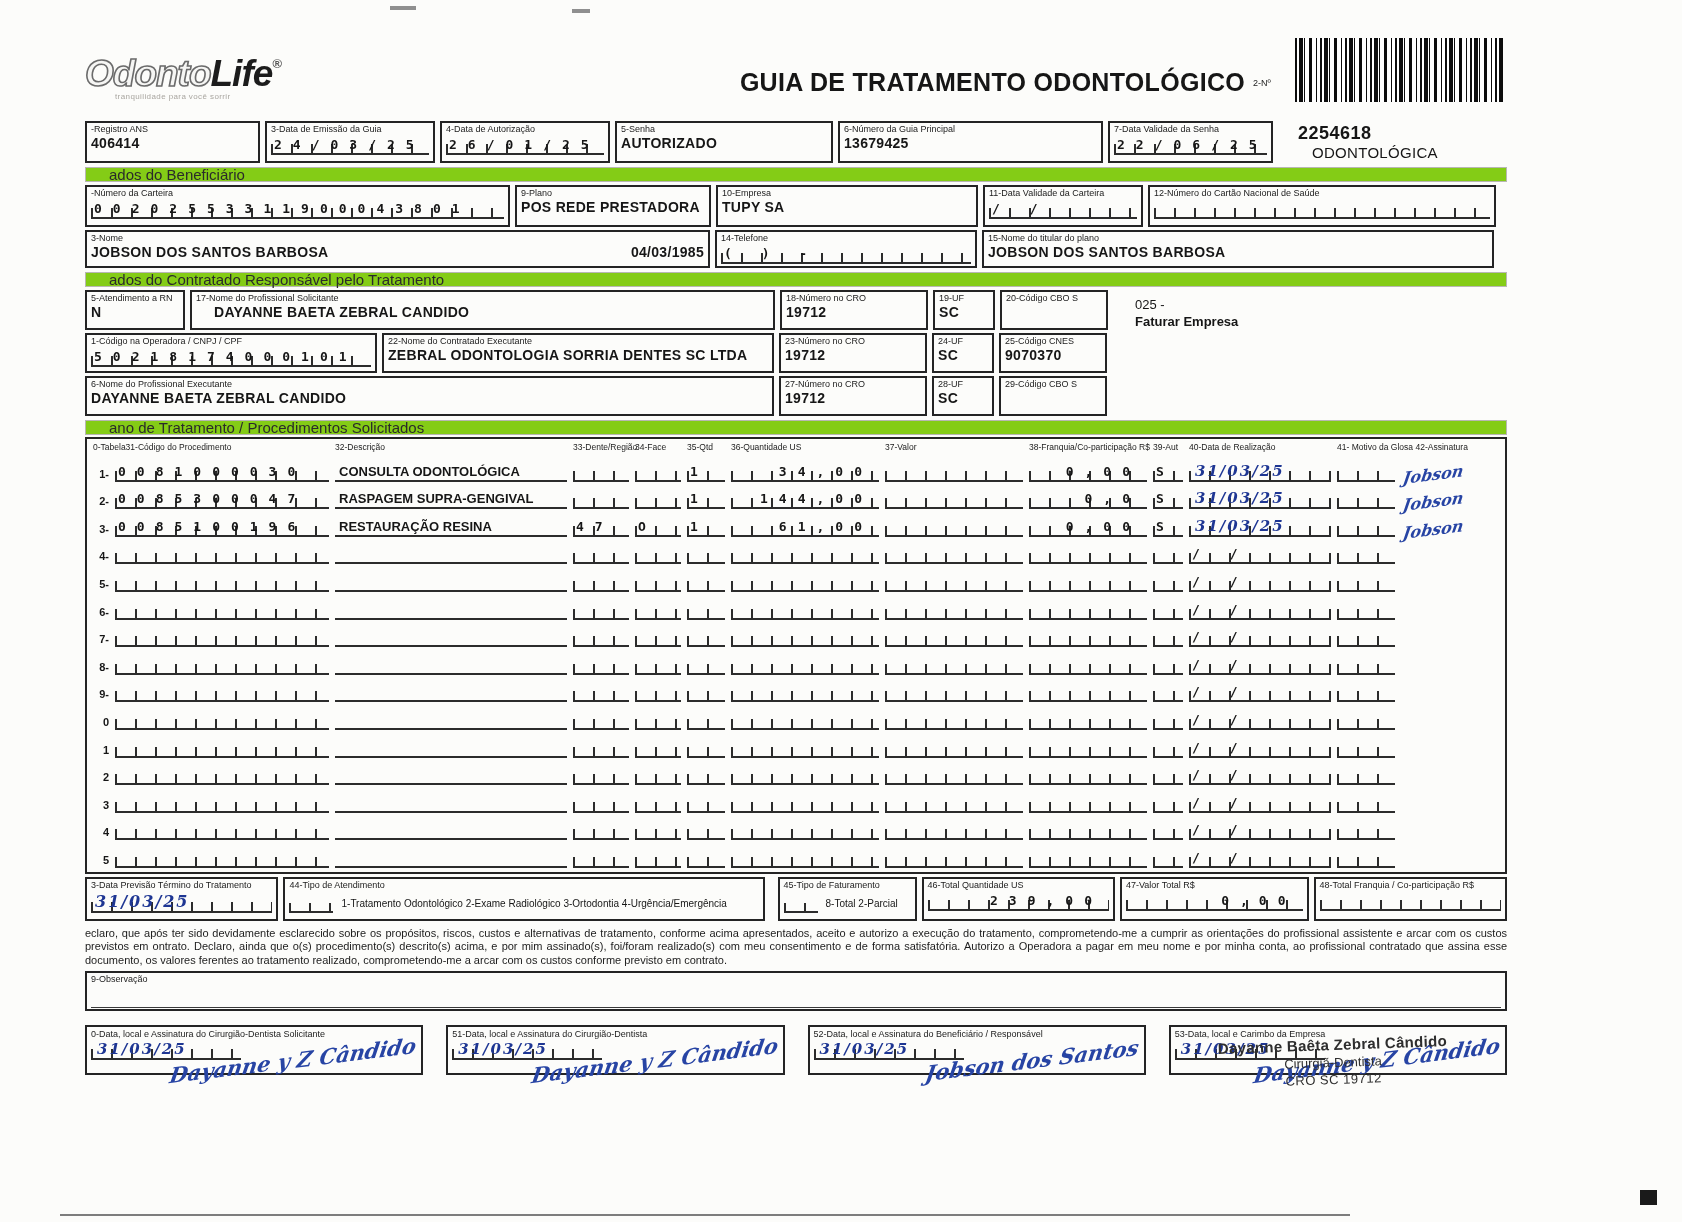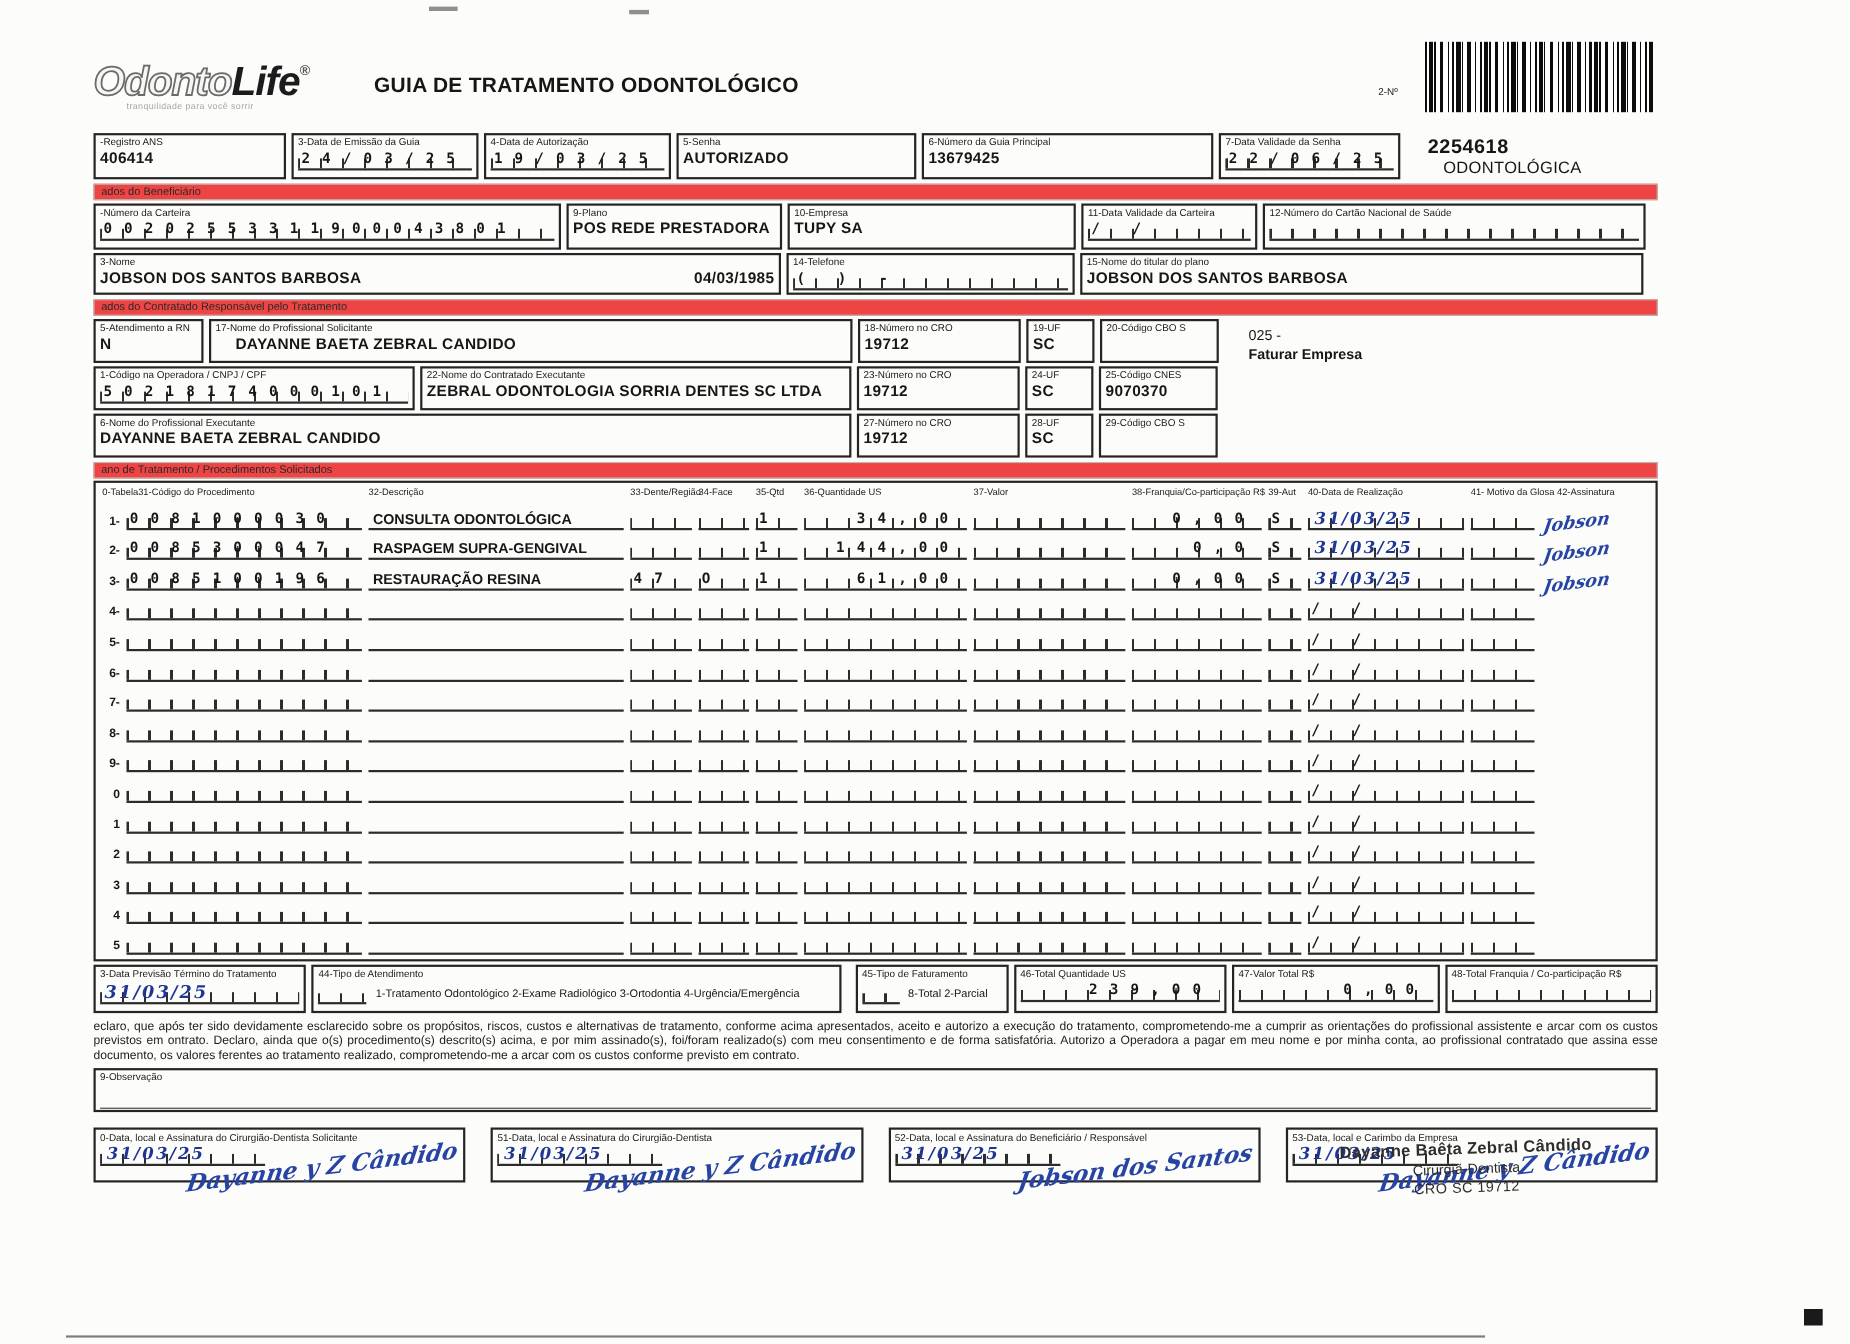--- a/index.html
+++ b/index.html
@@ -8,39 +8,39 @@
   .form{position:absolute;left:85px;top:34px;width:1422px}
 
   
   .hdr{display:flex;align-items:flex-start;height:84px}
   .logo{width:255px;padding-top:12px}
   .logo-line{font-style:italic;font-weight:bold;font-size:37px;line-height:36px;letter-spacing:-1px;white-space:nowrap}
   .logo-odonto{color:#f6f6f4;-webkit-text-stroke:1.6px #6b6b6b;text-shadow:0 0 1px #8a8a8a}
   .logo-life{color:#1c1c1c}
   .logo-reg{font-size:13px;color:#555;vertical-align:18px;-webkit-text-stroke:0;text-shadow:none}
   .logo-tag{font-size:8px;color:#a9a6a0;letter-spacing:.4px;margin-left:30px}
-  .title{flex:1;text-align:left;font-size:19px;font-weight:bold;letter-spacing:.3px;padding-top:34px;white-space:nowrap}
+  .title{flex:1;text-align:right;font-size:25px;font-weight:bold;letter-spacing:.3px;padding-top:34px;white-space:nowrap}
   .bcwrap{width:262px;position:relative;height:84px}
   .bclabel{position:absolute;left:8px;top:44px;font-size:9px;color:#222}
   .bars{position:absolute;right:4px;top:4px;width:208px;height:64px;
     background:repeating-linear-gradient(90deg,#0c0c0c 0 2px,#fff 2px 4px,#0c0c0c 4px 8px,#fff 8px 9px,#0c0c0c 9px 10px,#fff 10px 14px,#0c0c0c 14px 17px,#fff 17px 21px,#0c0c0c 21px 22px,#fff 22px 25px)}
 
   
   .frow{display:flex;column-gap:5px;margin-top:3px;align-items:stretch}
   .box{border:2px solid #242424;padding:1px 4px 2px;position:relative;height:42px;overflow:visible}
   .lbl{display:block;font-size:9px;line-height:10px;white-space:nowrap;color:#1b1b1b}
   .pv{display:block;font-size:14px;font-weight:bold;line-height:19px;letter-spacing:.3px;white-space:nowrap}
   .comb{position:relative;height:18px;margin-top:3px;border-bottom:2px solid #2c2c2c;
     background:repeating-linear-gradient(90deg,#2c2c2c 0 2px,transparent 2px 20px) left bottom/100% 9px no-repeat}
   .cv{position:absolute;left:3px;bottom:1px;font-family:"DejaVu Sans Mono",monospace;font-size:13px;font-weight:bold;letter-spacing:11px;white-space:nowrap;color:#161616}
   .cv.right{left:auto;right:6px}
   .hand{font-family:"DejaVu Serif",serif;font-style:italic;font-weight:bold;color:#1e3693;font-size:16px;letter-spacing:2px;white-space:nowrap}
   .scribble{display:inline-block;font-family:"DejaVu Serif",serif;font-style:italic;font-weight:bold;color:#2744a4;transform:rotate(-7deg) skewX(-16deg);white-space:nowrap}
 
-  .secbar{margin-top:4px;background:#ef4444;border:1px solid #b8b7b3;font-size:10px;line-height:11px;padding:1px 6px;color:#2a2a2a}
+  .secbar{margin-top:4px;background:#84cc16;border:1px solid #b8b7b3;font-size:15px;line-height:11px;padding:1px 23px;color:#2a2a2a}
 
   
   .intblk{margin-left:20px;padding-top:2px}
   .intblk .num{font-size:18px;font-weight:bold;letter-spacing:.5px}
   .intblk .inter{font-size:15px;letter-spacing:.3px;padding-left:14px}
 
   .notablk{margin-left:22px;padding-top:6px;font-size:13px;line-height:17px;white-space:nowrap}
   .notablk .n2{font-weight:bold}
 
   .nameline{display:flex;justify-content:space-between;align-items:flex-end}
@@ -121,21 +121,21 @@
       </div>
       <div class="box" style="width:170px">
         <span class="lbl">3-Data de Emissão da Guia</span>
         <div class="comb">
             <span class="cv">24/03/25</span>
           </div>
       </div>
       <div class="box" style="width:170px">
         <span class="lbl">4-Data de Autorização</span>
         <div class="comb">
-            <span class="cv">19/03/25</span>
+            <span class="cv">26/01/25</span>
           </div>
       </div>
       <div class="box" style="width:218px">
         <span class="lbl">5-Senha</span>
         <span class="pv">AUTORIZADO</span>
       </div>
       <div class="box" style="width:265px">
         <span class="lbl">6-Número da Guia Principal</span>
         <span class="pv">13679425</span>
       </div>

